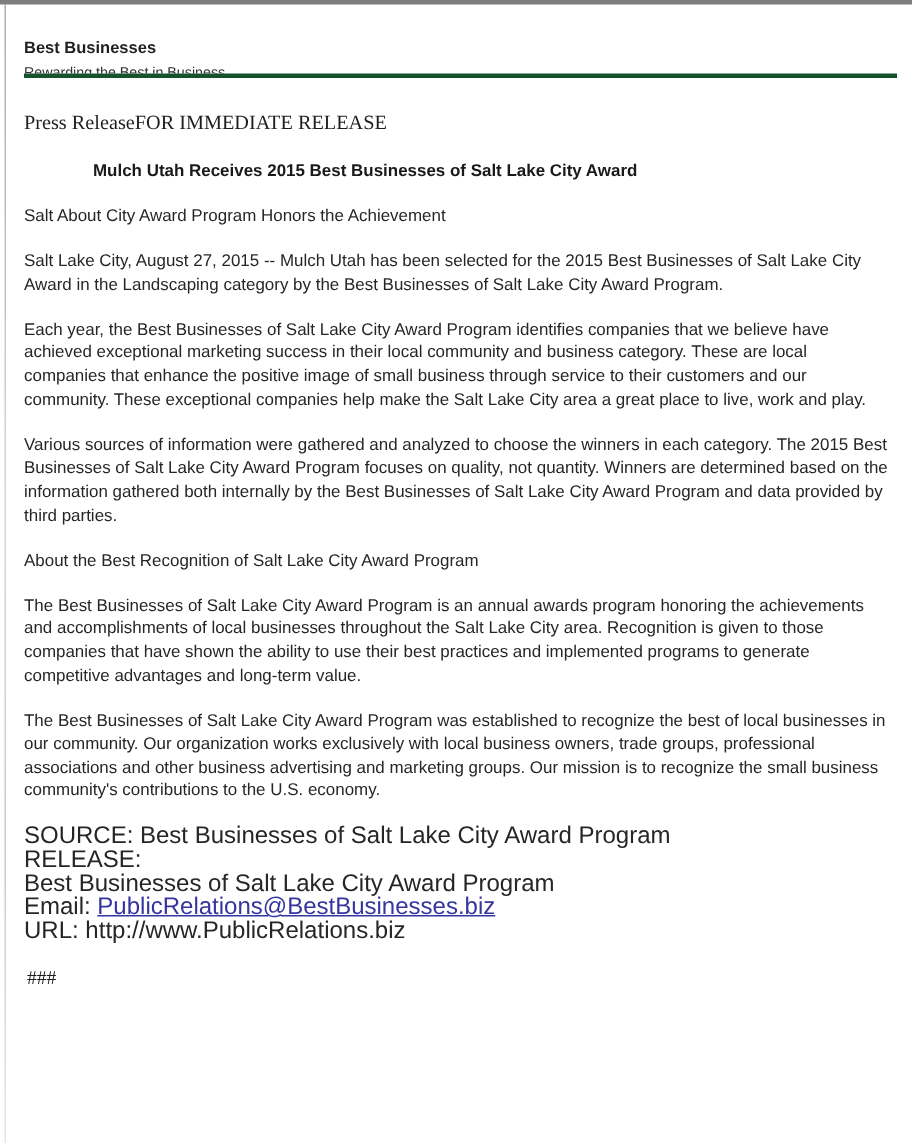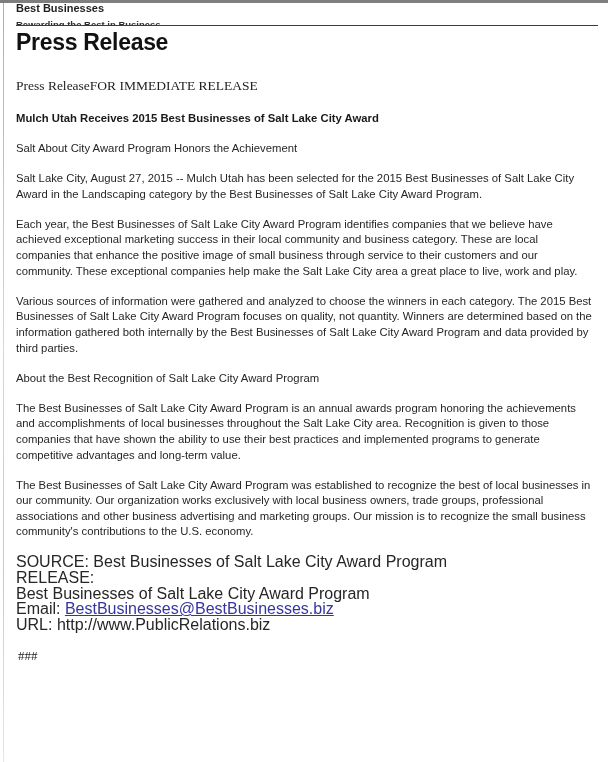--- a/index.html
+++ b/index.html
@@ -16,52 +16,51 @@
     width: 608px; height: 3px;
     background: #7e7e7e;
   }
   .left-line {
     position: absolute; top: 3px; left: 3px; bottom: 0;
     width: 1px;
     background: linear-gradient(#aeaeae, #d6d6d6 45%, #c9c9c9 75%, #e6e6e6);
   }
   .content {
     position: relative;
-    padding: 0 16px 0 16px;
+    padding: 24px 16px 0 16px;
   }
   .brand {
     font-size: 11px; font-weight: bold; color: #1f1f1f;
     padding-top: 2px;
   }
   .tagline-row {
-    border-bottom: 1px solid #14532d;
+    border-bottom: 3px solid #14532d;
     margin-right: -6px;
     height: 11px;
     overflow: hidden;
-    font-weight: bold;
   }
   .tagline {
     font-size: 9.5px; color: #2e2e2e; line-height: 12px;
     display: inline-block;
   }
   .doc-title {
     font-size: 23px; font-weight: bold; color: #111111;
     letter-spacing: -0.3px;
     margin: 3px 0 0 0;
   }
   .serif { font-family: "Liberation Serif", serif; }
   .release-line {
     font-size: 13.5px; color: #1e1e1e;
     margin: 22px 0 0 0;
   }
   p.body-text, p.headline, p.subhead, p.about {
     font-size: 11.3px; line-height: 15.6px;
     margin: 14.5px 0 0 0;
   }
-  p.headline { font-weight: bold; color: #1a1a1a; margin-top: 17px; }
+  p.headline { font-weight: bold; color: #1a1a1a; margin-top: 17px; margin-left: 46px; }
   .footer-block { margin-top: 14.5px; }
   .footer-block > div {
     font-size: 16px; line-height: 15.6px;
   }
   .email-link {
     color: #3535a0;
     text-decoration: underline;
     cursor: pointer;
   }
   .end-mark {
@@ -75,21 +74,20 @@
 <div class="top-bar"></div>
 <div class="left-line"></div>
 
 <div class="content">
 
   <div>
     <div class="brand">Best Businesses</div>
     <div class="tagline-row">
       <span class="tagline">Rewarding the Best in Business</span>
     </div>
-    <h1 class="doc-title">Press Release</h1>
   </div>
 
   <p class="release-line serif">Press ReleaseFOR IMMEDIATE RELEASE</p>
 
   <p class="headline">Mulch Utah Receives 2015 Best Businesses of Salt Lake City Award</p>
 
   <p class="subhead body-text">Salt About City Award Program Honors the Achievement</p>
 
   <p class="body-text">Salt Lake City, August 27, 2015 -- Mulch Utah has been selected for the 2015 Best Businesses of Salt Lake City Award in the Landscaping category by the Best Businesses of Salt Lake City Award Program.</p>
   <p class="body-text">Each year, the Best Businesses of Salt Lake City Award Program identifies companies that we believe have achieved exceptional marketing success in their local community and business category. These are local companies that enhance the positive image of small business through service to their customers and our community. These exceptional companies help make the Salt Lake City area a great place to live, work and play.</p>
@@ -97,19 +95,19 @@
 
   <p class="about body-text">About the Best Recognition of Salt Lake City Award Program</p>
 
   <p class="body-text">The Best Businesses of Salt Lake City Award Program is an annual awards program honoring the achievements and accomplishments of local businesses throughout the Salt Lake City area. Recognition is given to those companies that have shown the ability to use their best practices and implemented programs to generate competitive advantages and long-term value.</p>
   <p class="body-text">The Best Businesses of Salt Lake City Award Program was established to recognize the best of local businesses in our community. Our organization works exclusively with local business owners, trade groups, professional associations and other business advertising and marketing groups. Our mission is to recognize the small business community's contributions to the U.S. economy.</p>
 
   <div class="footer-block">
     <div>SOURCE: Best Businesses of Salt Lake City Award Program</div>
     <div>RELEASE:</div>
     <div>Best Businesses of Salt Lake City Award Program</div>
-    <div><span>Email: </span><a class="email-link" href="#">BestBusinesses@BestBusinesses.biz</a></div>
+    <div><span>Email: </span><a class="email-link" href="#">PublicRelations@BestBusinesses.biz</a></div>
     <div><span>URL: </span><span>http://www.PublicRelations.biz</span></div>
   </div>
 
   <p class="end-mark serif">###</p>
 
 </div>
 
 </body></html>

